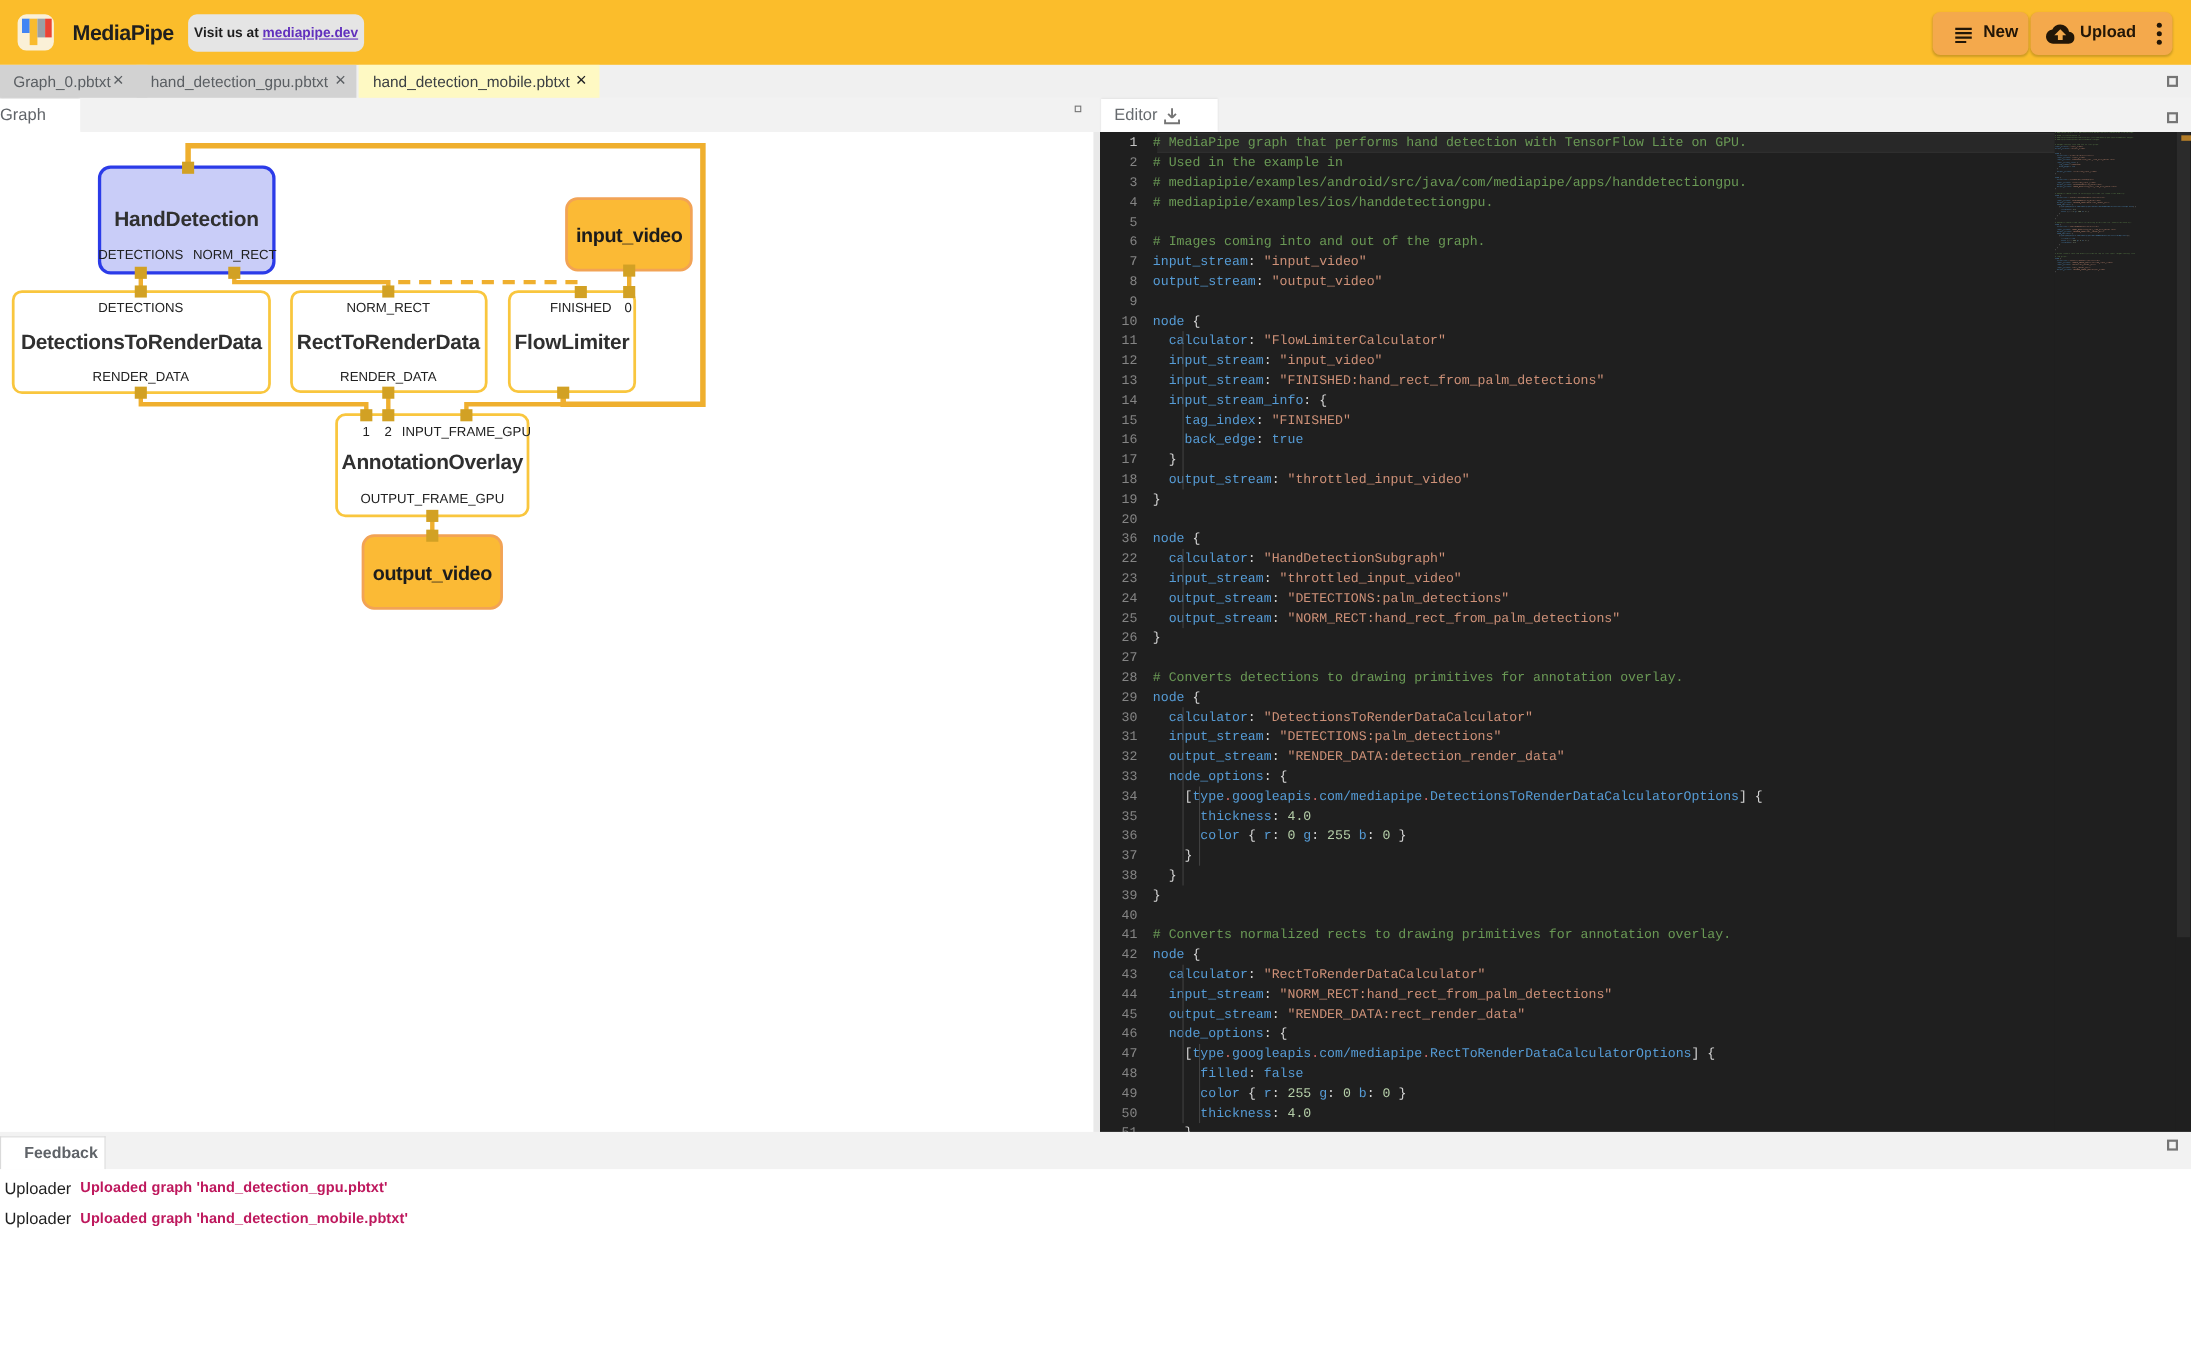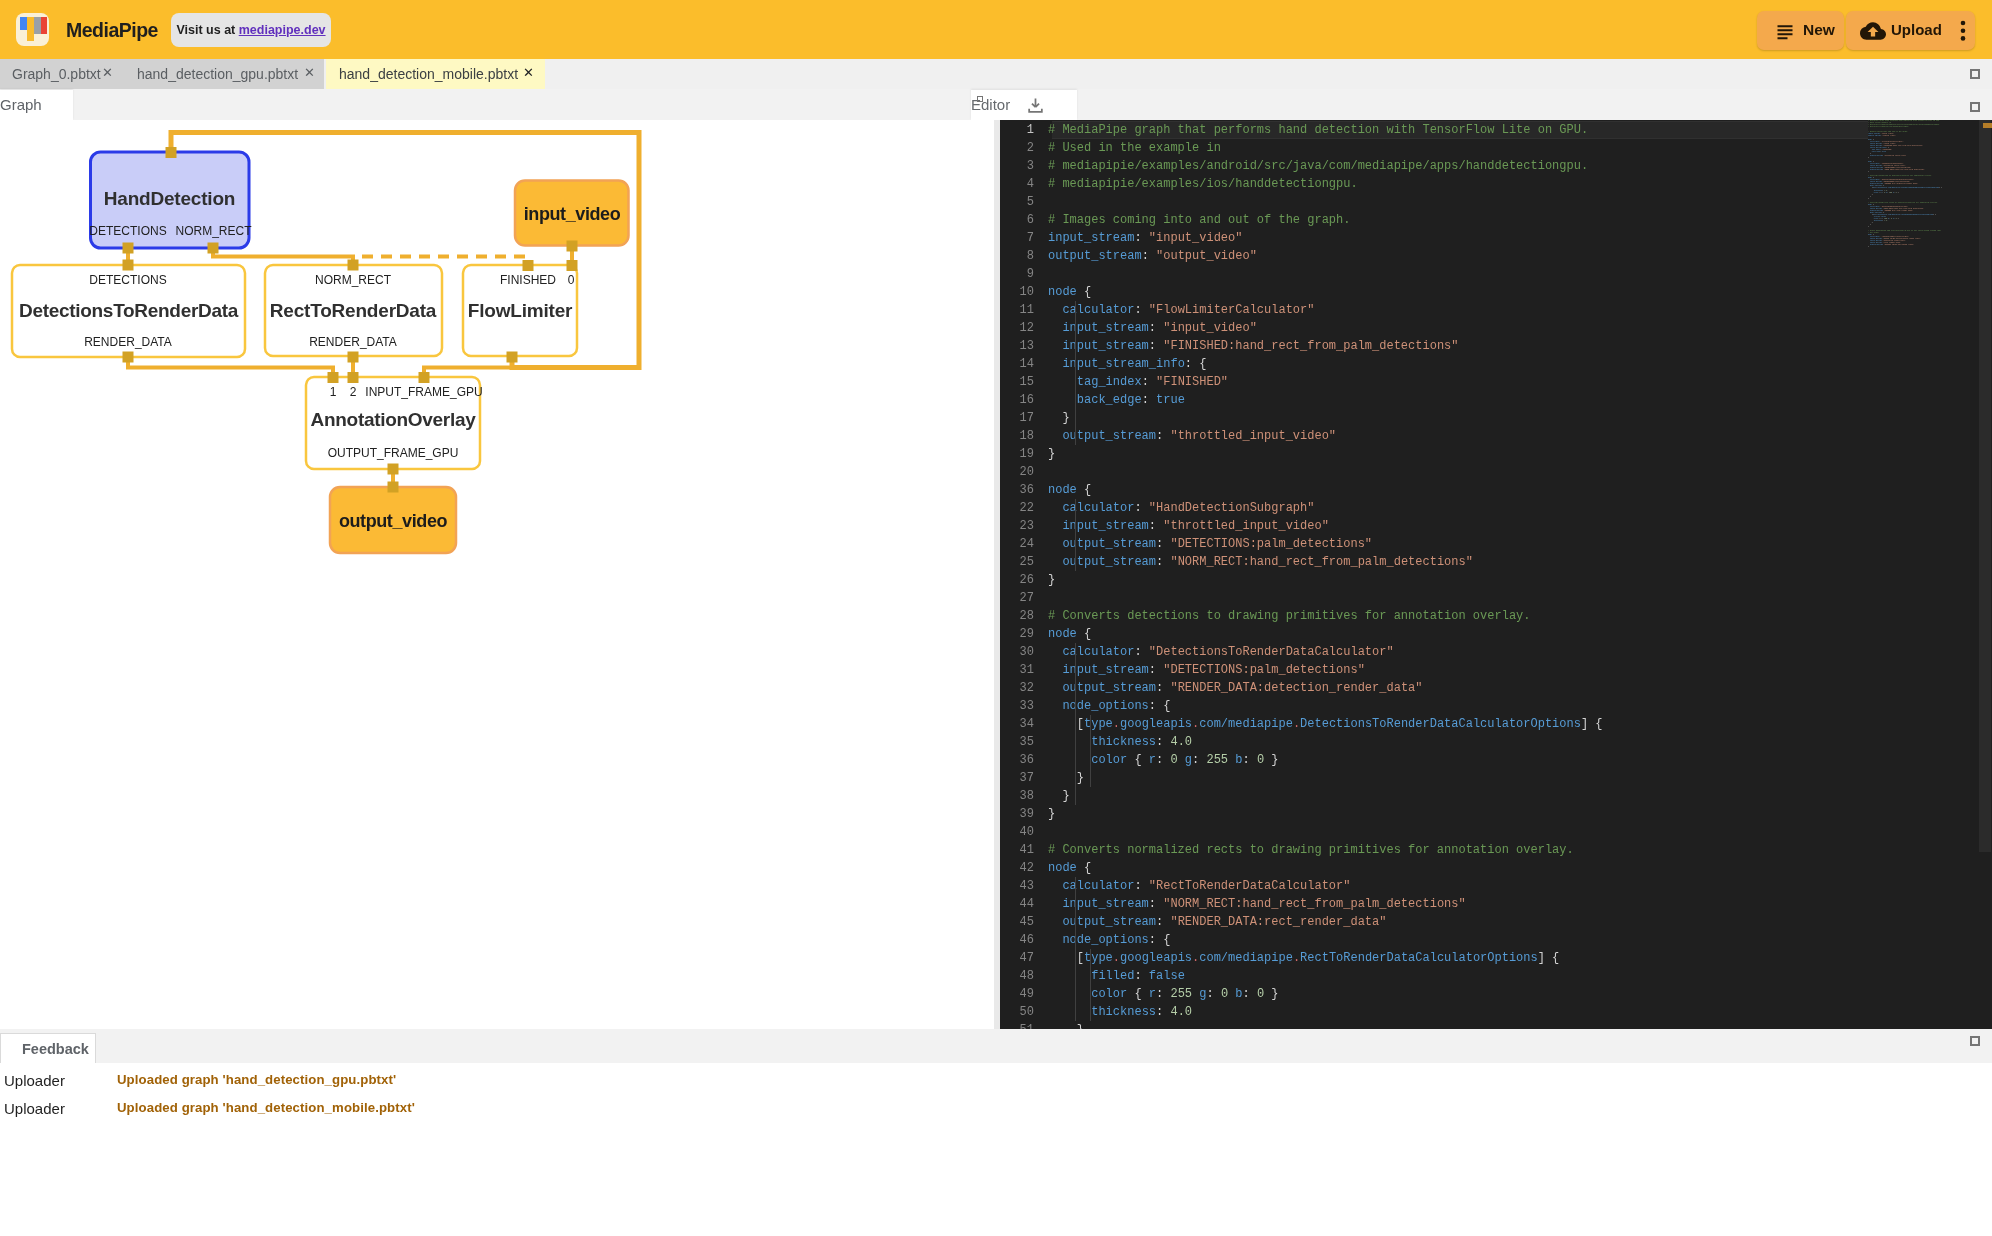--- a/index.html
+++ b/index.html
@@ -53,21 +53,21 @@
 .mini-inner { transform:scale(0.133,0.113); transform-origin:0 0; }
 .sbar { position:absolute; left:978px; top:0; width:14px; height:910px; background:#1F1F1F; }
 .slider { position:absolute; left:979px; top:0px; width:12px; height:732px; background:rgba(121,121,121,.14); }
 .rmark { position:absolute; left:983px; top:3px; width:9px; height:5px; background:#B47D28; }
 
 .fstrip { position:absolute; left:0; top:1029px; width:1992px; height:34px; background:#F2F2F2; }
 .ftab2 { position:absolute; left:0; top:4px; width:96px; height:30px; background:#fff; border:1px solid #DADADA; border-bottom:none;
   color:#5F6368; font-size:14.5px; font-weight:bold; line-height:30px; padding-left:21px; }
 .fbody { position:absolute; left:0; top:1063px; width:1992px; height:173px; background:#fff;padding-left:38px; }
 .uplbl { position:absolute; left:4px; font-size:15px; color:#1F1F1F; }
-.upmsg { position:absolute; left:73px; font-size:13.2px; font-weight:bold; color:#a16207; letter-spacing:0.1px;margin-left:44px; }
+.upmsg { position:absolute; left:73px; font-size:13.2px; font-weight:bold; color:#be185d; letter-spacing:0.1px; }
 </style>
 </head>
 <body>
 
 <div class="hdr">
   <div class="logo">
     <i style="left:4px;top:4px;width:7px;height:13px;background:#4285F4"></i>
     <i style="left:11px;top:4px;width:7px;height:24px;background:#F9BB2D"></i>
     <i style="left:18px;top:4px;width:7px;height:17px;background:#9AA0A6"></i>
     <i style="left:25px;top:4px;width:6px;height:17px;background:#EA4335"></i>
@@ -96,21 +96,21 @@
 </div>
 
 <div class="row1 pattern">
   <div class="ftab" style="left:0;width:134px;"><span style="margin-left:12px;">Graph_0.pbtxt</span><span class="x" style="left:102px;">✕</span></div>
   <div class="ftab" style="left:124px;width:200px;"><span style="margin-left:13px;">hand_detection_gpu.pbtxt</span><span class="x" style="left:180px;">✕</span></div>
   <div class="ftab act" style="left:326px;width:219px;"><span style="margin-left:13px;">hand_detection_mobile.pbtxt</span><span class="x" style="left:197px;color:#202124;">✕</span></div>
 </div>
 
 <div class="row2 pattern">
   <div class="ptab" style="left:0;width:73px;color:#5F6368;">Graph</div>
-  <div class="ptab" style="left:971px;width:106px;">Editor
+  <div class="ptab" style="left:1001px;width:106px;padding-left:12px;">Editor
     <svg width="19" height="19" style="position:absolute;left:55px;top:6px" viewBox="0 0 24 24">
         <path fill="none" stroke="#757575" stroke-width="2.2" d="M12 3v11m0 0l-4.5-4.5M12 14l4.5-4.5M4 16v4.2h16V16"></path>
       </svg>
   </div>
 </div>
 <div class="mx" style="left:1970px;top:69px;"></div>
 <div class="mx" style="left:1970px;top:102px;"></div>
 <div class="mx" style="left:977px;top:96px;width:6px;height:6px;border-width:1.5px;"></div>
 
 <div class="canvas">

